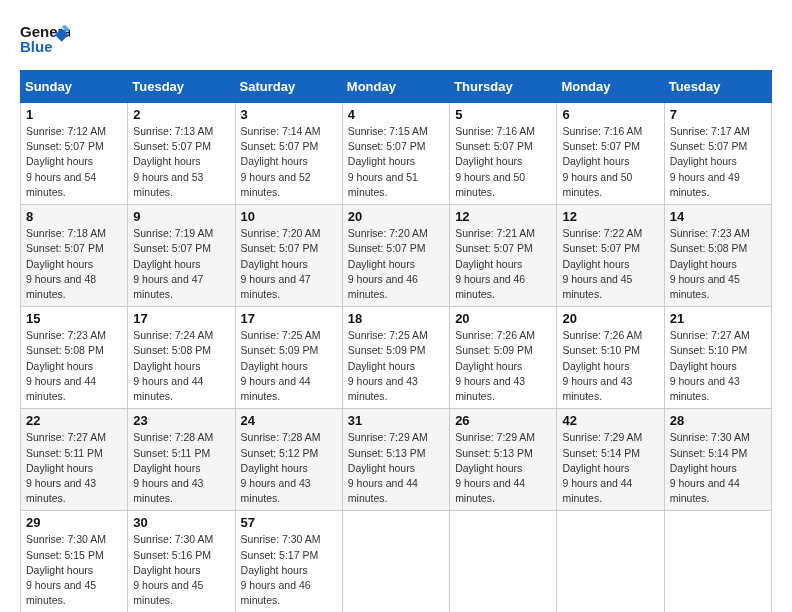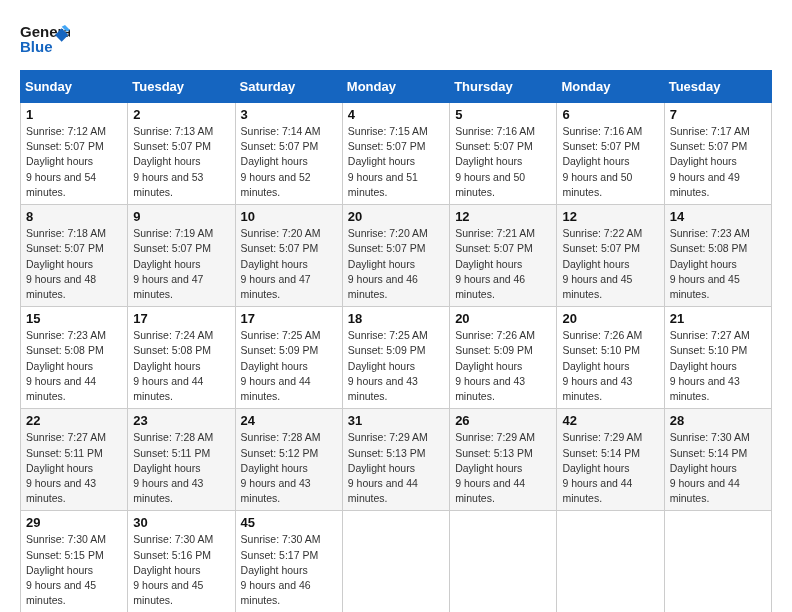--- a/index.html
+++ b/index.html
@@ -232,21 +232,21 @@
       <tr>
         <td>
         <span class="day-number">29</span>
         <span class="day-info">Sunrise: 7:30 AM<br>Sunset: 5:15 PM<br>Daylight hours<br>9 hours and 45 minutes.</span>
       </td>
         <td>
         <span class="day-number">30</span>
         <span class="day-info">Sunrise: 7:30 AM<br>Sunset: 5:16 PM<br>Daylight hours<br>9 hours and 45 minutes.</span>
       </td>
         <td>
-        <span class="day-number">45</span>
+        <span class="day-number">57</span>
         <span class="day-info">Sunrise: 7:30 AM<br>Sunset: 5:17 PM<br>Daylight hours<br>9 hours and 46 minutes.</span>
       </td>
         <td class="empty-cell"></td>
         <td class="empty-cell"></td>
         <td class="empty-cell"></td>
         <td class="empty-cell"></td>
       </tr>
     </tbody>
 </table>
 

